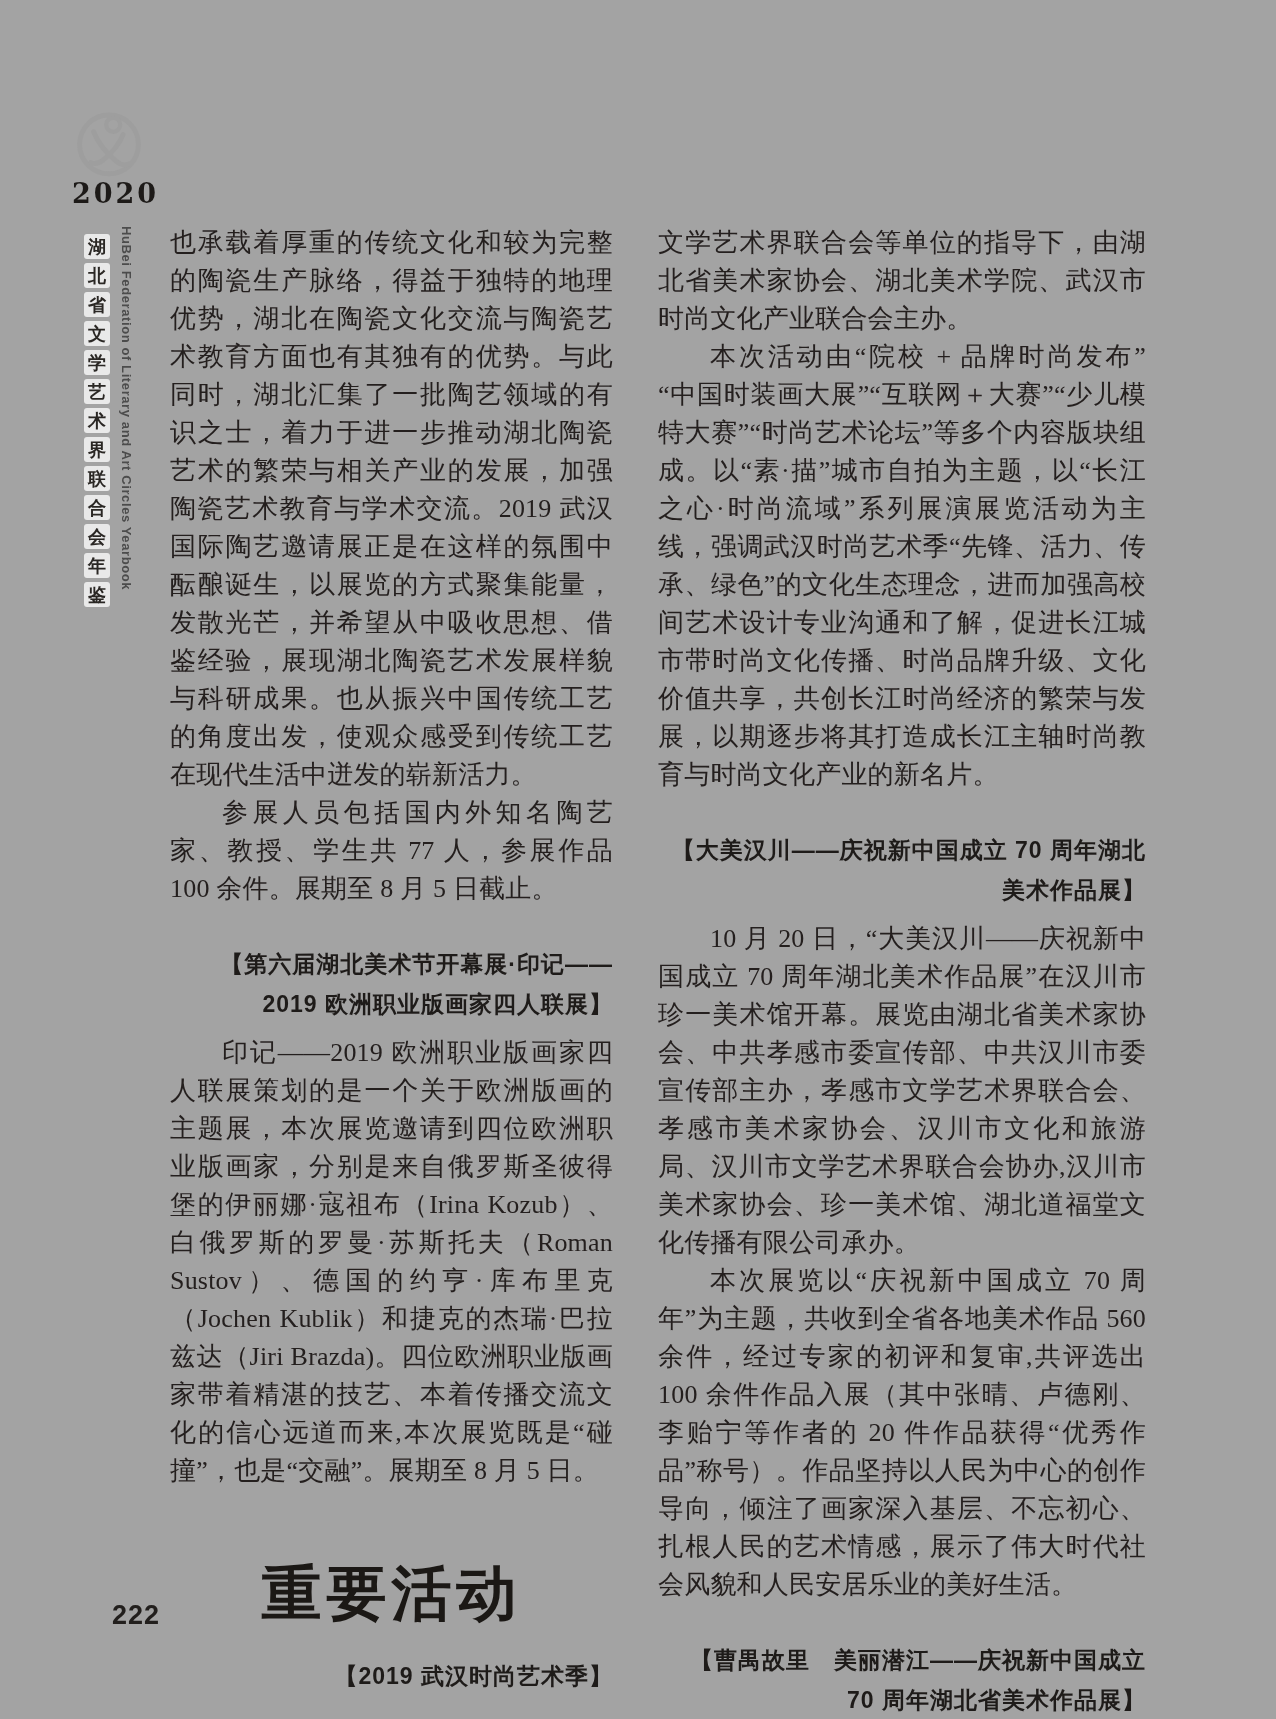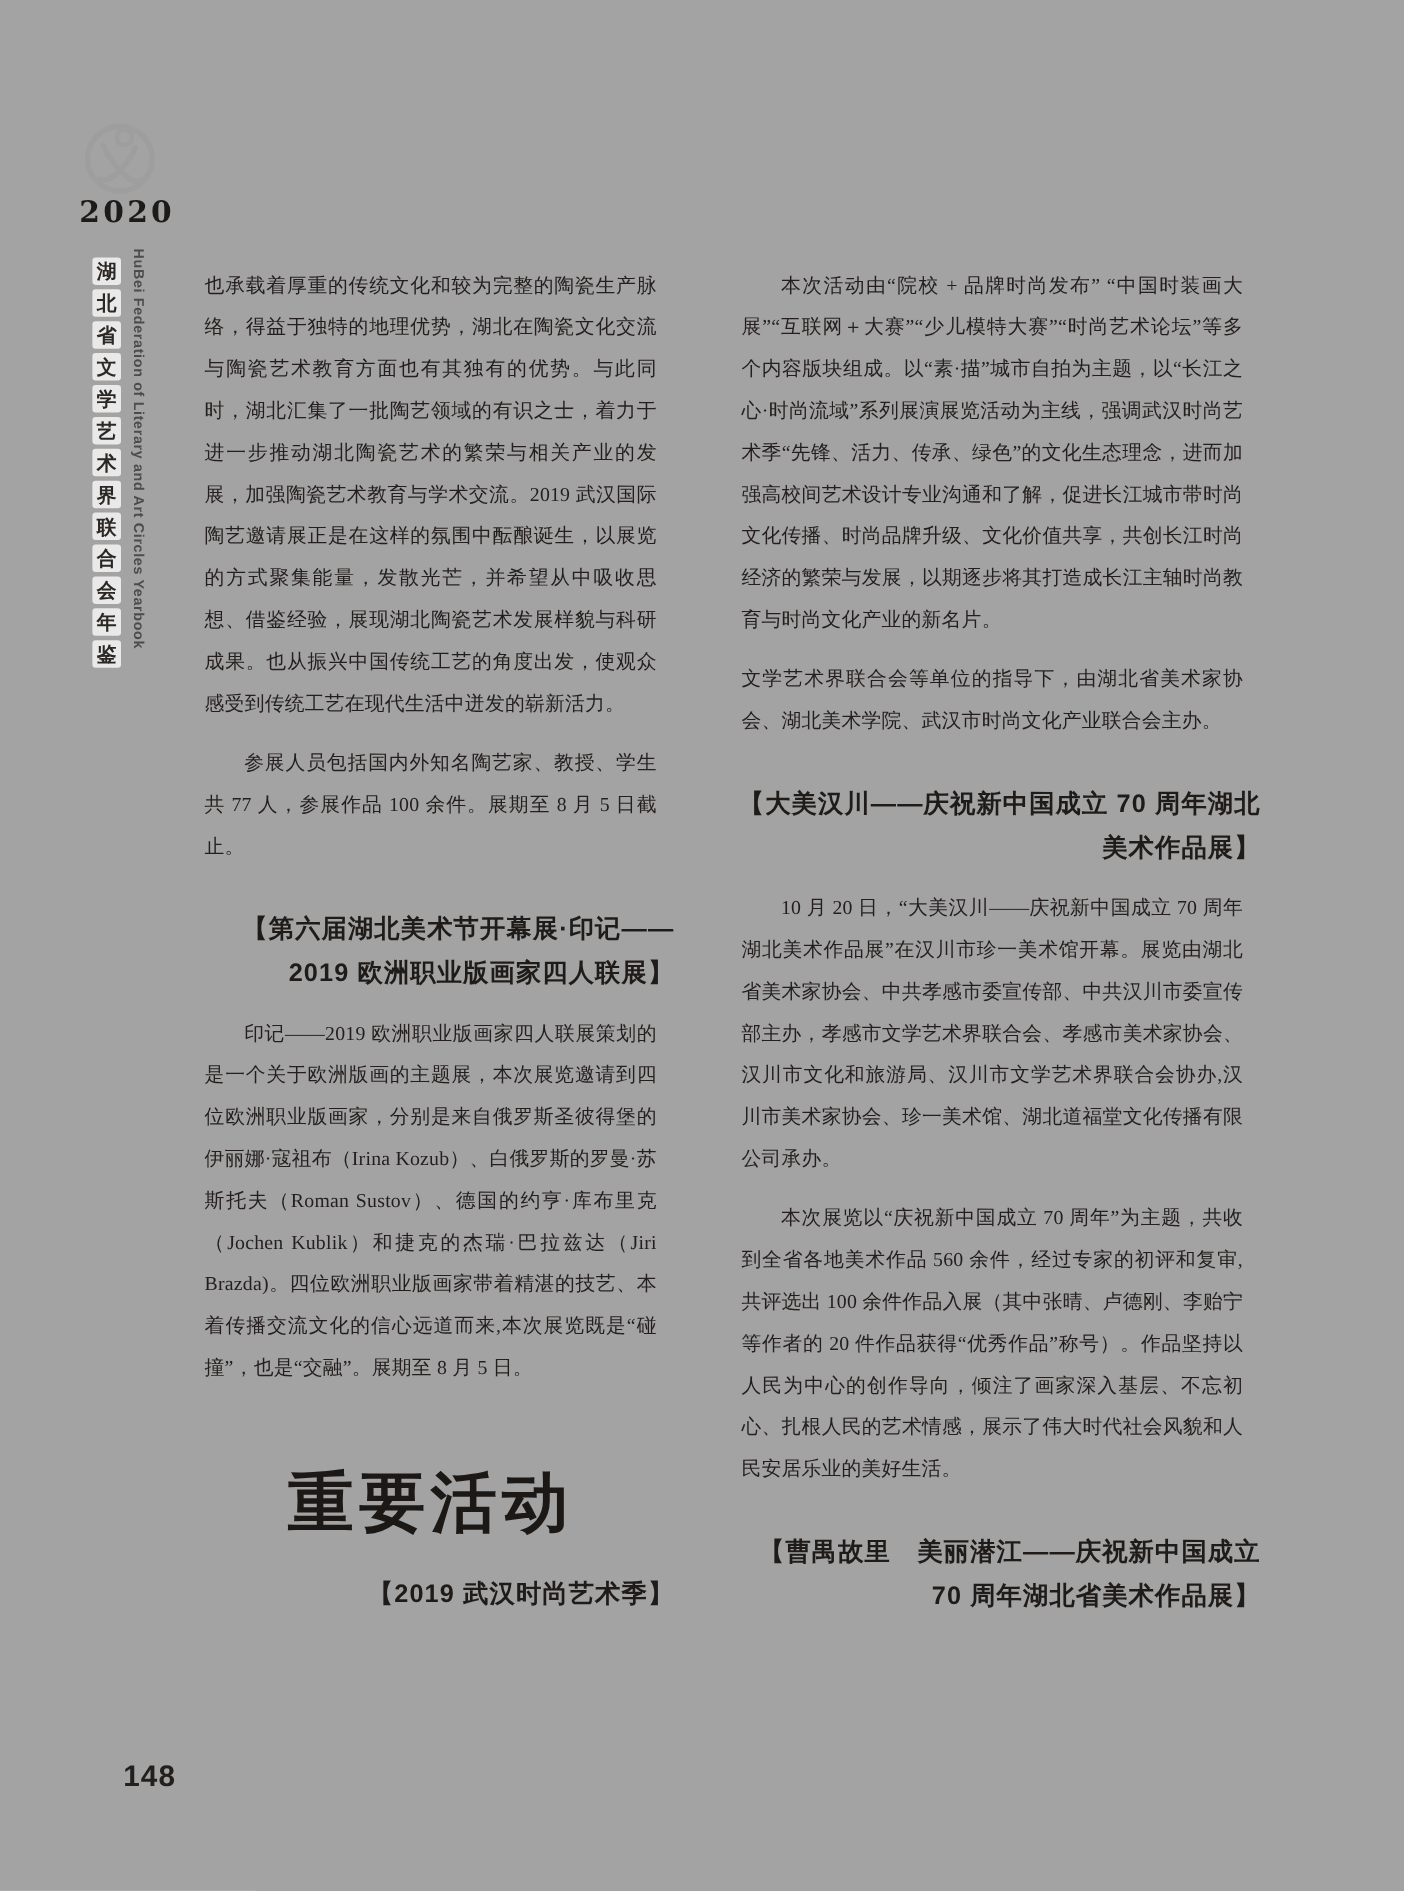--- a/index.html
+++ b/index.html
@@ -25,21 +25,21 @@
   .sidebar-en {
     position:absolute; left:119px; top:226px; height:420px;
     writing-mode:vertical-lr; white-space:nowrap;
     font-family:"Liberation Sans","DejaVu Sans",sans-serif; font-weight:700;
     font-size:13px; letter-spacing:0.6px; color:#4c4c4c;
   }
   .col { position:absolute; top:224px; }
   .col-left  { left:170px; width:443px; }
   .col-right { left:658px; width:488px; }
   .body {
-    margin:16px; font-size:18px; line-height:38px; text-align:justify;
+    margin:0; font-size:26px; line-height:38px; text-align:justify;
     letter-spacing:0.2px;
   }
   .indent { text-indent:2em; }
   .sec-title {
     font-family:"Liberation Sans","DejaVu Sans",sans-serif; font-weight:700;
     font-size:23px; line-height:40px; margin:36px 0 10px; letter-spacing:1px;
     color:#1e1b19; text-align:right;
   }
   .big-title {
     font-family:"Liberation Sans","DejaVu Sans",sans-serif; font-weight:700;
@@ -89,23 +89,23 @@
   <div class="col col-left">
     <p class="body">也承载着厚重的传统文化和较为完整的陶瓷生产脉络，得益于独特的地理优势，湖北在陶瓷文化交流与陶瓷艺术教育方面也有其独有的优势。与此同时，湖北汇集了一批陶艺领域的有识之士，着力于进一步推动湖北陶瓷艺术的繁荣与相关产业的发展，加强陶瓷艺术教育与学术交流。2019 武汉国际陶艺邀请展正是在这样的氛围中酝酿诞生，以展览的方式聚集能量，发散光芒，并希望从中吸收思想、借鉴经验，展现湖北陶瓷艺术发展样貌与科研成果。也从振兴中国传统工艺的角度出发，使观众感受到传统工艺在现代生活中迸发的崭新活力。</p>
     <p class="body indent">参展人员包括国内外知名陶艺家、教授、学生共 77 人，参展作品 100 余件。展期至 8 月 5 日截止。</p>
     <h3 class="sec-title">【第六届湖北美术节开幕展·印记——2019 欧洲职业版画家四人联展】</h3>
     <p class="body indent">印记——2019 欧洲职业版画家四人联展策划的是一个关于欧洲版画的主题展，本次展览邀请到四位欧洲职业版画家，分别是来自俄罗斯圣彼得堡的伊丽娜·寇祖布（Irina Kozub）、白俄罗斯的罗曼·苏斯托夫（Roman Sustov）、德国的约亨·库布里克（Jochen Kublik）和捷克的杰瑞·巴拉兹达（Jiri Brazda)。四位欧洲职业版画家带着精湛的技艺、本着传播交流文化的信心远道而来,本次展览既是“碰撞”，也是“交融”。展期至 8 月 5 日。</p>
     <h1 class="big-title">重要活动</h1>
     <h3 class="sec-title">【2019 武汉时尚艺术季】</h3>
   </div>
 
   <div class="col col-right">
+    <p class="body">文学艺术界联合会等单位的指导下，由湖北省美术家协会、湖北美术学院、武汉市时尚文化产业联合会主办。</p>
     <p class="body indent">本次活动由“院校 + 品牌时尚发布” “中国时装画大展”“互联网＋大赛”“少儿模特大赛”“时尚艺术论坛”等多个内容版块组成。以“素·描”城市自拍为主题，以“长江之心·时尚流域”系列展演展览活动为主线，强调武汉时尚艺术季“先锋、活力、传承、绿色”的文化生态理念，进而加强高校间艺术设计专业沟通和了解，促进长江城市带时尚文化传播、时尚品牌升级、文化价值共享，共创长江时尚经济的繁荣与发展，以期逐步将其打造成长江主轴时尚教育与时尚文化产业的新名片。</p>
-    <p class="body">文学艺术界联合会等单位的指导下，由湖北省美术家协会、湖北美术学院、武汉市时尚文化产业联合会主办。</p>
     <h3 class="sec-title">【大美汉川——庆祝新中国成立 70 周年湖北美术作品展】</h3>
     <p class="body indent">10 月 20 日，“大美汉川——庆祝新中国成立 70 周年湖北美术作品展”在汉川市珍一美术馆开幕。展览由湖北省美术家协会、中共孝感市委宣传部、中共汉川市委宣传部主办，孝感市文学艺术界联合会、孝感市美术家协会、汉川市文化和旅游局、汉川市文学艺术界联合会协办,汉川市美术家协会、珍一美术馆、湖北道福堂文化传播有限公司承办。</p>
     <p class="body indent">本次展览以“庆祝新中国成立 70 周年”为主题，共收到全省各地美术作品 560 余件，经过专家的初评和复审,共评选出 100 余件作品入展（其中张晴、卢德刚、李贻宁等作者的 20 件作品获得“优秀作品”称号）。作品坚持以人民为中心的创作导向，倾注了画家深入基层、不忘初心、扎根人民的艺术情感，展示了伟大时代社会风貌和人民安居乐业的美好生活。</p>
     <h3 class="sec-title">【曹禺故里　美丽潜江——庆祝新中国成立 70 周年湖北省美术作品展】</h3>
   </div>
 
-  <div class="page-num">148</div>
+  <div class="page-num">222</div>
 
 </div>
 
 </body></html>

